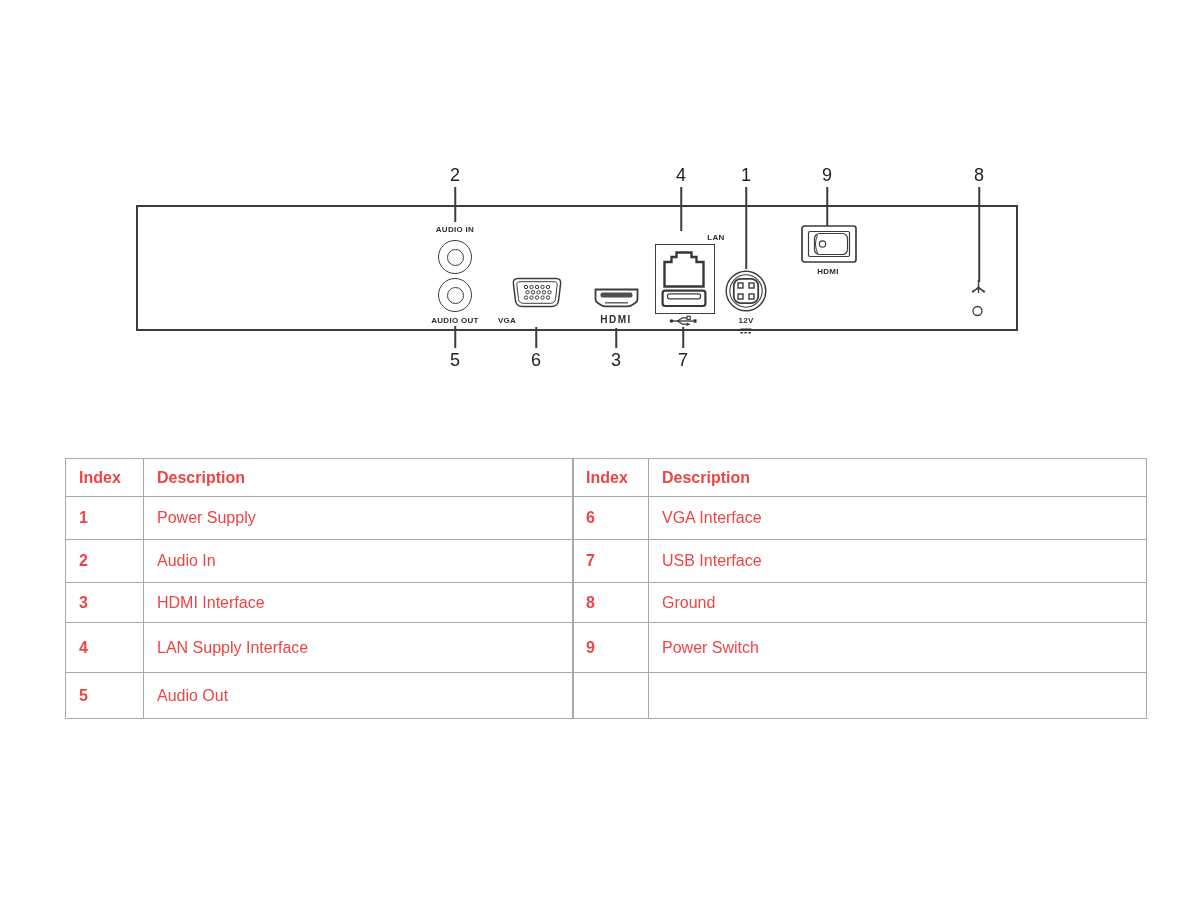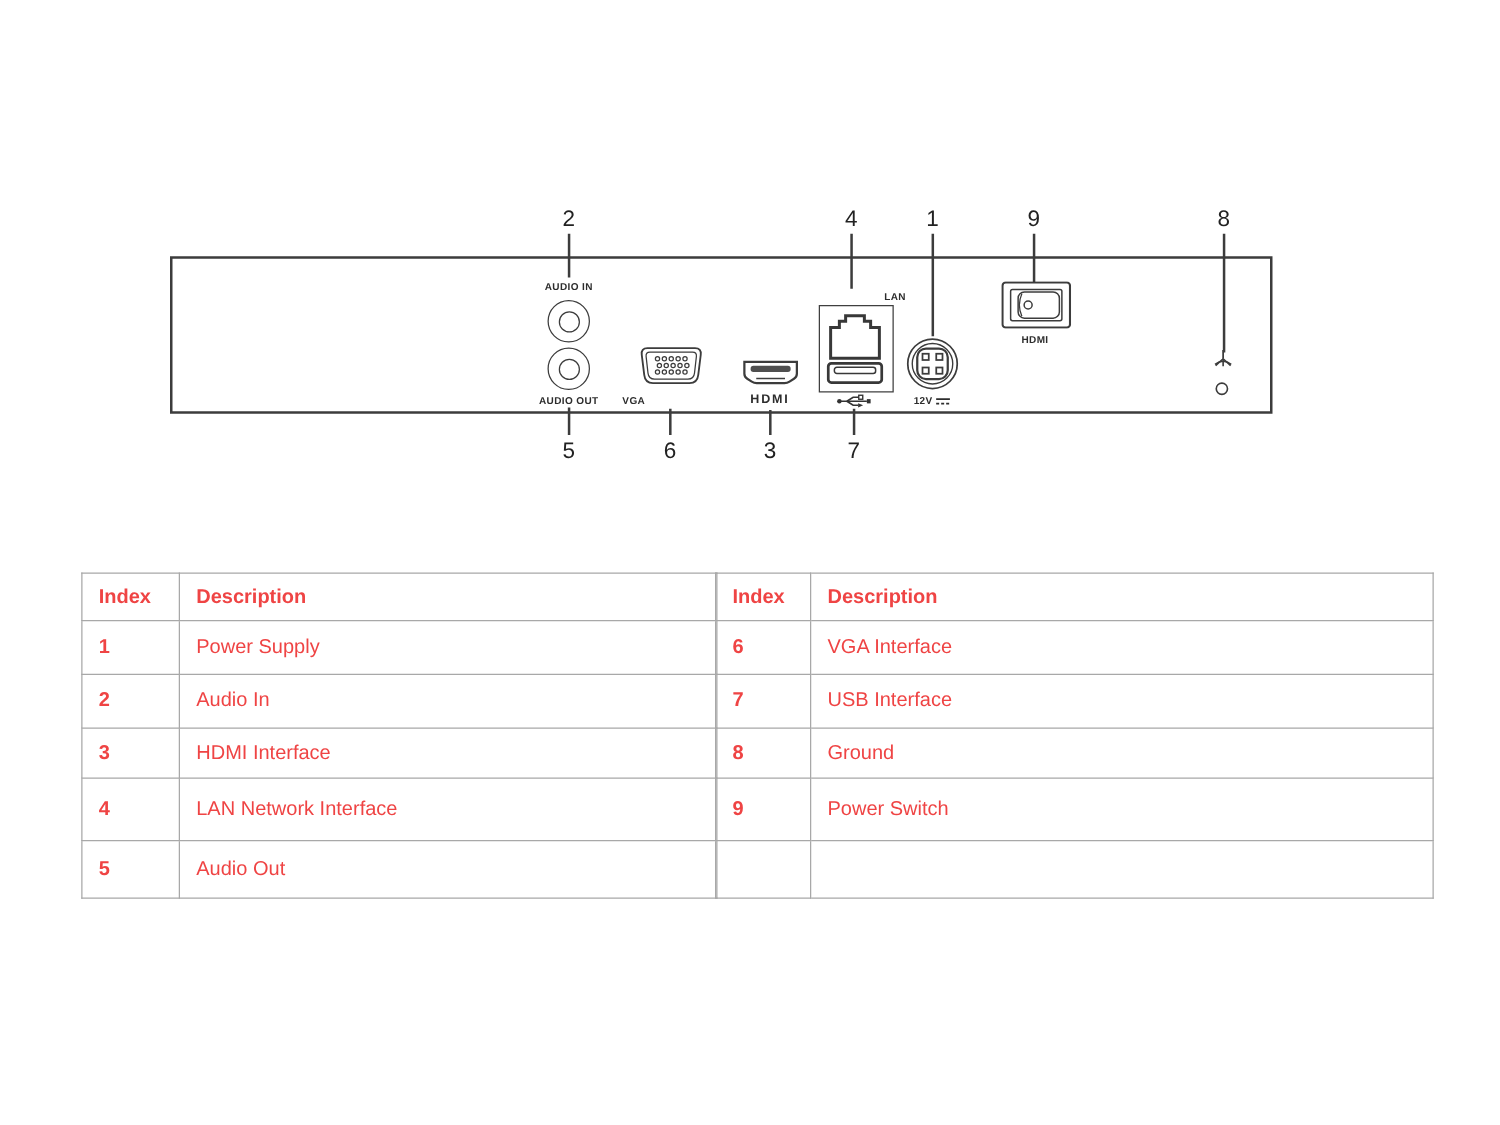--- a/index.html
+++ b/index.html
@@ -28,21 +28,21 @@
   }
   .jack-outer{
     width:32px;height:32px;border:1.5px solid #3c3c3c;border-radius:50%;
     transform:translate(-50%,-50%);display:flex;align-items:center;justify-content:center;
     background:#fff;
   }
   .jack-inner{
     width:15px;height:15px;border:1.5px solid #3c3c3c;border-radius:50%;background:#fff;
   }
   .lanbox{border:1.3px solid #3f3f3f;background:#fff;}
-  .v12label{display:flex;align-items:center;gap:2px;transform:translateX(-50%);}
+  .v12label{display:flex;align-items:center;gap:2px;transform:translateX(-50%);flex-direction:column;}
   svg{display:block;}
   
   table.spec{
     border-collapse:collapse;table-layout:fixed;
     font-size:16px;color:#ef4444;
   }
   table.spec td, table.spec th{
     border:1px solid #a8a8a8;padding:0 0 0 13px;text-align:left;
     overflow:hidden;white-space:nowrap;vertical-align:middle;
   }
@@ -202,21 +202,21 @@
     <tr style="height:43px;">
       <td class="idx">2</td>
       <td>Audio In</td>
     </tr>
     <tr style="height:40px;">
       <td class="idx">3</td>
       <td>HDMI Interface</td>
     </tr>
     <tr style="height:50px;">
       <td class="idx">4</td>
-      <td>LAN Network Interface</td>
+      <td>LAN Supply Interface</td>
     </tr>
     <tr style="height:46px;">
       <td class="idx">5</td>
       <td>Audio Out</td>
     </tr>
   </tbody>
 </table>
 
 <table class="spec abs" style="left:572px;top:458px;width:574px;">
   <colgroup>

